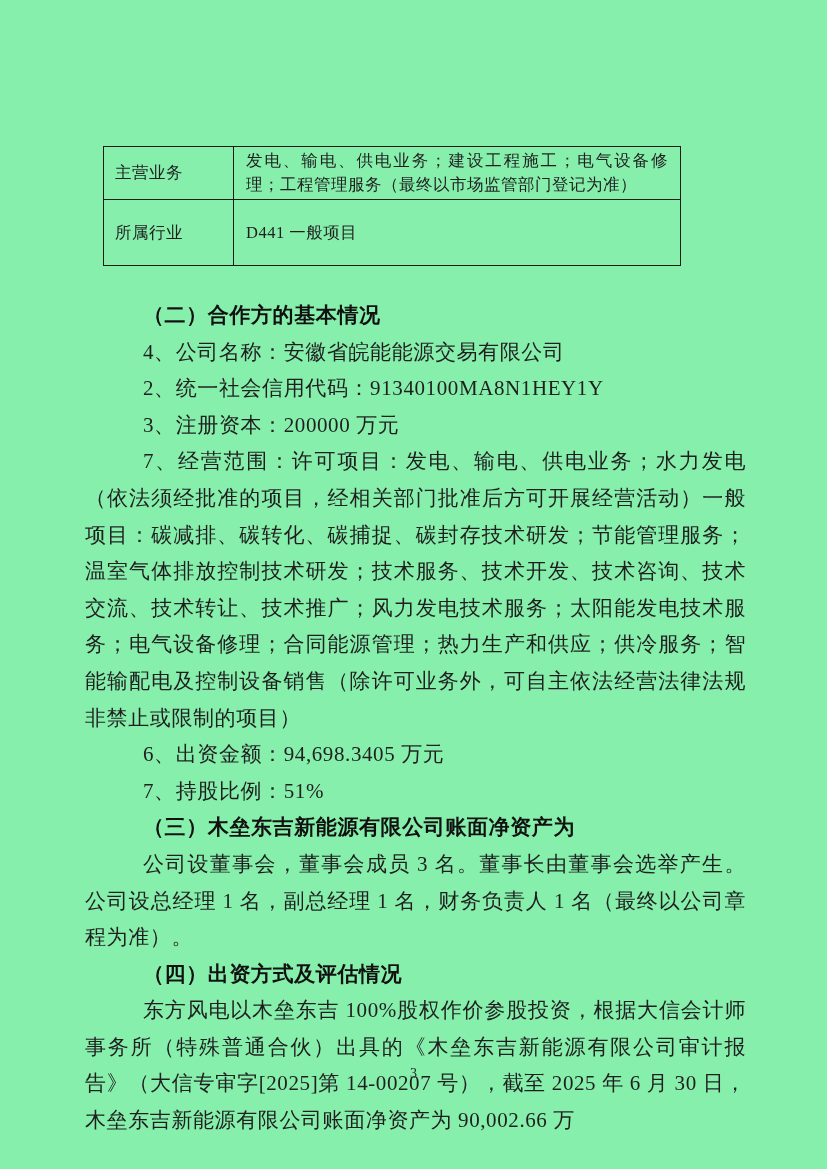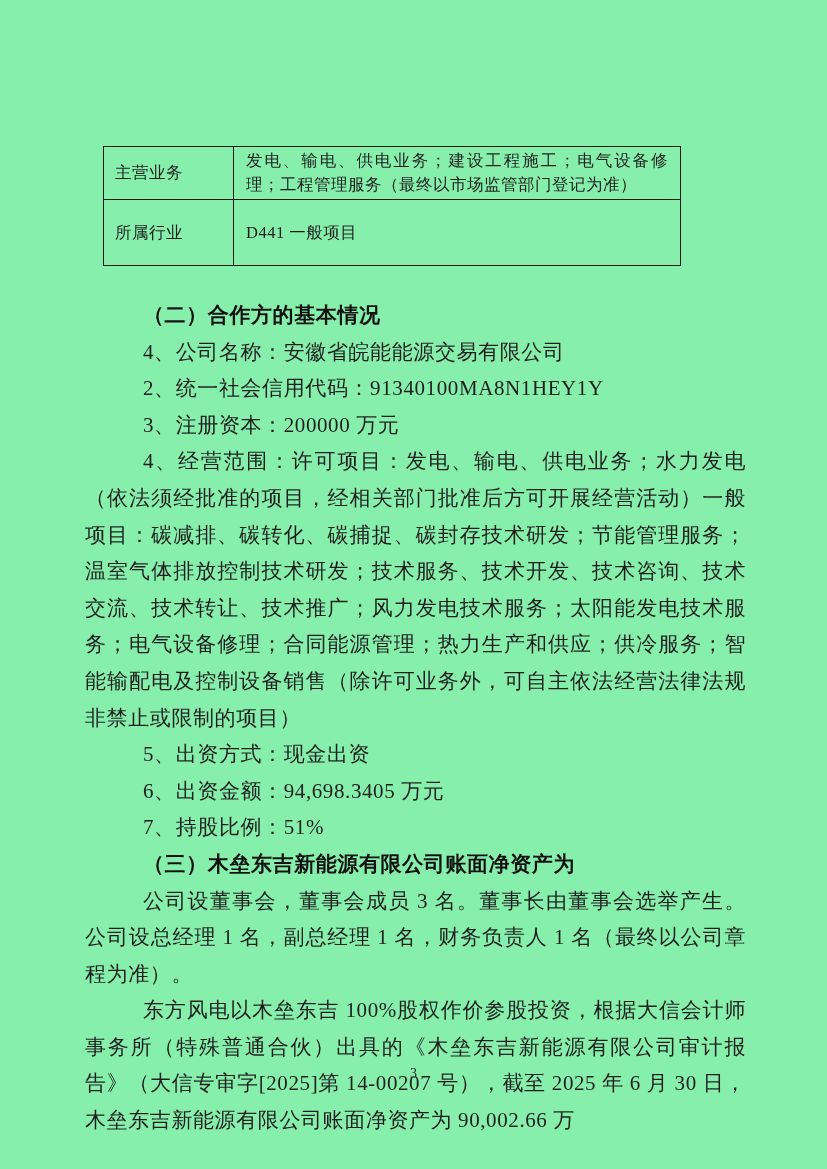--- a/index.html
+++ b/index.html
@@ -100,24 +100,24 @@
       <td class="value">D441 一般项目</td>
     </tr>
   </tbody>
     </table>
 
   <div class="content">
     <h2 class="blk heading">（二）合作方的基本情况</h2>
     <p class="blk para">4、公司名称：安徽省皖能能源交易有限公司</p>
     <p class="blk para">2、统一社会信用代码：91340100MA8N1HEY1Y</p>
     <p class="blk para">3、注册资本：200000 万元</p>
-    <p class="blk para">4、经营范围：许可项目：发电、输电、供电业务；水力发电（依法须经批准的项目，经相关部门批准后方可开展经营活动）一般项目：碳减排、碳转化、碳捕捉、碳封存技术研发；节能管理服务；温室气体排放控制技术研发；技术服务、技术开发、技术咨询、技术交流、技术转让、技术推广；风力发电技术服务；太阳能发电技术服务；电气设备修理；合同能源管理；热力生产和供应；供冷服务；智能输配电及控制设备销售（除许可业务外，可自主依法经营法律法规非禁止或限制的项目）</p>
-    <p class="blk para">5、出资方式：现金出资</p>
+    <p class="blk para">7、经营范围：许可项目：发电、输电、供电业务；水力发电（依法须经批准的项目，经相关部门批准后方可开展经营活动）一般项目：碳减排、碳转化、碳捕捉、碳封存技术研发；节能管理服务；温室气体排放控制技术研发；技术服务、技术开发、技术咨询、技术交流、技术转让、技术推广；风力发电技术服务；太阳能发电技术服务；电气设备修理；合同能源管理；热力生产和供应；供冷服务；智能输配电及控制设备销售（除许可业务外，可自主依法经营法律法规非禁止或限制的项目）</p>
     <p class="blk para">6、出资金额：94,698.3405 万元</p>
     <p class="blk para">7、持股比例：51%</p>
     <h2 class="blk heading">（三）木垒东吉新能源有限公司账面净资产为</h2>
     <p class="blk para">公司设董事会，董事会成员 3 名。董事长由董事会选举产生。公司设总经理 1 名，副总经理 1 名，财务负责人 1 名（最终以公司章程为准）。</p>
+    <h2 class="blk heading">（四）出资方式及评估情况</h2>
     <p class="blk para">东方风电以木垒东吉 100%股权作价参股投资，根据大信会计师事务所（特殊普通合伙）出具的《木垒东吉新能源有限公司审计报告》（大信专审字[2025]第 14-00207 号），截至 2025 年 6 月 30 日，木垒东吉新能源有限公司账面净资产为 90,002.66 万</p>
   </div>
 
   <div class="footer">3</div>
 
 </div>
 
 </body></html>

